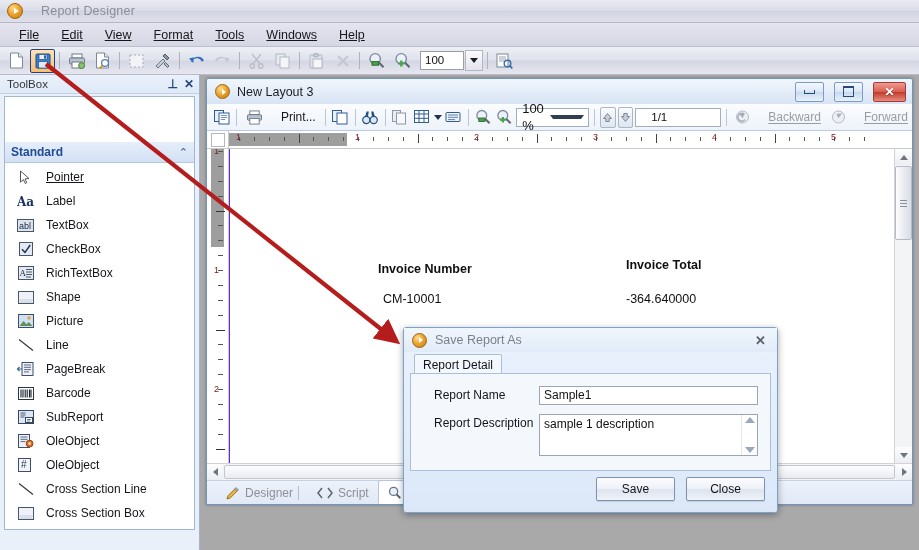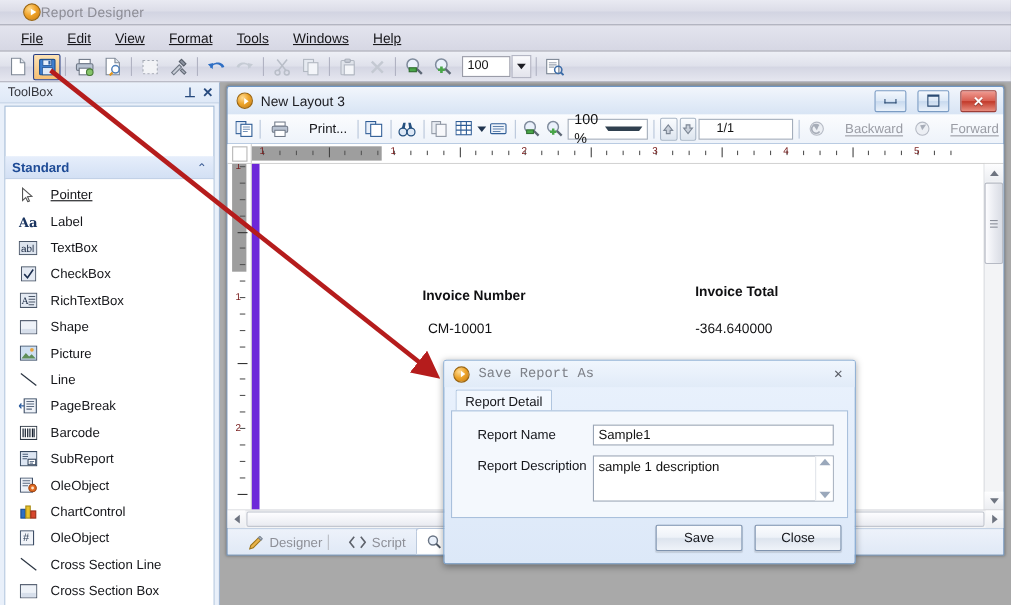--- a/index.html
+++ b/index.html
@@ -11,21 +11,21 @@
     position:relative;
     -webkit-font-smoothing:antialiased;
   }
   .app{position:absolute;inset:0;display:flex;flex-direction:column;}
 
   
   .titlebar{
     height:22px;flex:0 0 22px;
     background:linear-gradient(to bottom,#e9eaf2 0%,#dcdde8 45%,#d2d4e2 50%,#dfe0ea 100%);
     border-bottom:1px solid #b5b7c6;
-    display:flex;align-items:center;gap:0;padding-left:21px;
+    display:flex;align-items:center;gap:18px;padding-left:7px;
   }
   .applogo{
     width:14px;height:14px;border-radius:50%;
     background:radial-gradient(circle at 35% 30%,#ffd98a 0%,#f0a32a 45%,#c87a12 100%);
     border:1px solid #9a6510;
     display:flex;align-items:center;justify-content:center;
     flex:0 0 14px;
   }
   .applogo:after{
     content:"";width:0;height:0;
@@ -185,21 +185,21 @@
   .hruler .band{position:absolute;left:0;top:2px;height:13px;background:#9e9e9e;}
   .hruler .tick{position:absolute;top:6px;width:1px;height:4px;background:#555;}
   .hruler .tickM{position:absolute;top:3px;width:1px;height:9px;background:#444;}
   .hruler .num{position:absolute;top:1px;font-size:9px;color:#7a2020;}
   .canvas-row{flex:1 1 auto;display:flex;min-height:0;}
   .vruler{width:21px;flex:0 0 21px;position:relative;background:#fff;border-right:1px solid #c9c9c9;overflow:hidden;}
   .vruler .band{position:absolute;left:4px;top:0;width:13px;background:#9e9e9e;}
   .vruler .tick{position:absolute;left:11px;width:5px;height:1px;background:#555;}
   .vruler .tickM{position:absolute;left:9px;width:9px;height:1px;background:#333;}
   .vruler .num{position:absolute;left:7px;font-size:9px;color:#7a2020;}
-  .page-area{flex:1 1 auto;position:relative;background:#fff;overflow:hidden;border-left:7px solid #6d28d9;}
+  .page-area{flex:1 1 auto;position:relative;background:#fff;overflow:hidden;border-left:1px solid #6d28d9;}
   .page{position:absolute;left:0;top:0;right:0;bottom:0;background:#fff;}
   .rep-field{position:absolute;font-size:12.5px;color:#101012;white-space:nowrap;}
   .rep-field.hdr{font-weight:bold;}
   .vscroll{
     width:17px;flex:0 0 17px;background:#f3f4f6;border-left:1px solid #d0d2d8;
     display:flex;flex-direction:column;align-items:center;
   }
   .sarrow{
     width:17px;height:16px;display:flex;align-items:center;justify-content:center;flex:0 0 16px;
     background:linear-gradient(to bottom,#fdfdfe,#eceef2);
@@ -240,21 +240,20 @@
   .dlg{
     position:absolute;left:403px;top:327px;width:373px;height:184px;
     background:linear-gradient(to bottom,#eaf2fd,#dce8f8);
     border:1px solid #7ba2cd;border-radius:3px;
     box-shadow:0 2px 7px rgba(0,0,0,.35);
     display:flex;flex-direction:column;z-index:40;
   }
   .dlg-tb{
     height:24px;flex:0 0 24px;display:flex;align-items:center;gap:8px;padding:0 8px 0 8px;
     background:linear-gradient(to bottom,#f0f6fd,#e1ebf8);
-    font-family:Liberation Mono, monospace;
   }
   .dlg-logo{
     width:13px;height:13px;border-radius:50%;flex:0 0 13px;
     background:radial-gradient(circle at 35% 30%,#ffdb93 0%,#eda52c 45%,#c47a13 100%);
     border:1px solid #9a6510;display:flex;align-items:center;justify-content:center;
   }
   .dlg-logo:after{content:"";width:0;height:0;border-left:4.5px solid #fff;border-top:3px solid transparent;border-bottom:3px solid transparent;margin-left:2px;}
   .dlg-title{flex:1;font-size:12.5px;color:#7d8088;}
   .dlg-x{font-size:13px;color:#5d6068;font-weight:bold;padding:0 3px;}
   .dlg-inner{flex:1 1 auto;padding:3px 6px 6px 6px;display:flex;flex-direction:column;min-height:0;}
@@ -562,30 +561,20 @@
               <svg width="16" height="14" viewBox="0 0 16 14">
                   <rect x="0.5" y="0.5" width="11" height="13" fill="#eef2f8" stroke="#3d4e66"></rect>
                   <path d="M2.5 3h7M2.5 5.3h7M2.5 7.6h5" stroke="#5b6a80"></path>
                   <circle cx="11.6" cy="9.6" r="3.4" fill="#e06a22" stroke="#9c4412"></circle>
                   <circle cx="11.6" cy="9.6" r="1.3" fill="#fde3c8"></circle>
                 </svg>
             </span>
             <span class="tb-lb">OleObject</span>
           </div>
 
-          <div class="tb-item">
-            <span class="tb-ic">
-              <svg width="16" height="14" viewBox="0 0 16 14">
-                  <rect x="1" y="5" width="4" height="8" fill="#2d6fc4" stroke="#1a4b8e"></rect>
-                  <rect x="5.5" y="2" width="4" height="11" fill="#e8c22c" stroke="#a88a13"></rect>
-                  <rect x="10" y="6.5" width="4.5" height="6.5" fill="#d8472c" stroke="#9a2e17"></rect>
-                </svg>
-            </span>
-            <span class="tb-lb">ChartControl</span>
-          </div>
 
           <div class="tb-item">
             <span class="tb-ic">
               <svg width="15" height="14" viewBox="0 0 15 14">
                   <rect x="0.5" y="0.5" width="12" height="13" fill="#f1f4f9" stroke="#3d4e66"></rect>
                   <text x="3" y="10" font-family="Liberation Sans,sans-serif" font-size="10" fill="#2a3a52">#</text>
                 </svg>
             </span>
             <span class="tb-lb">OleObject</span>
           </div>

